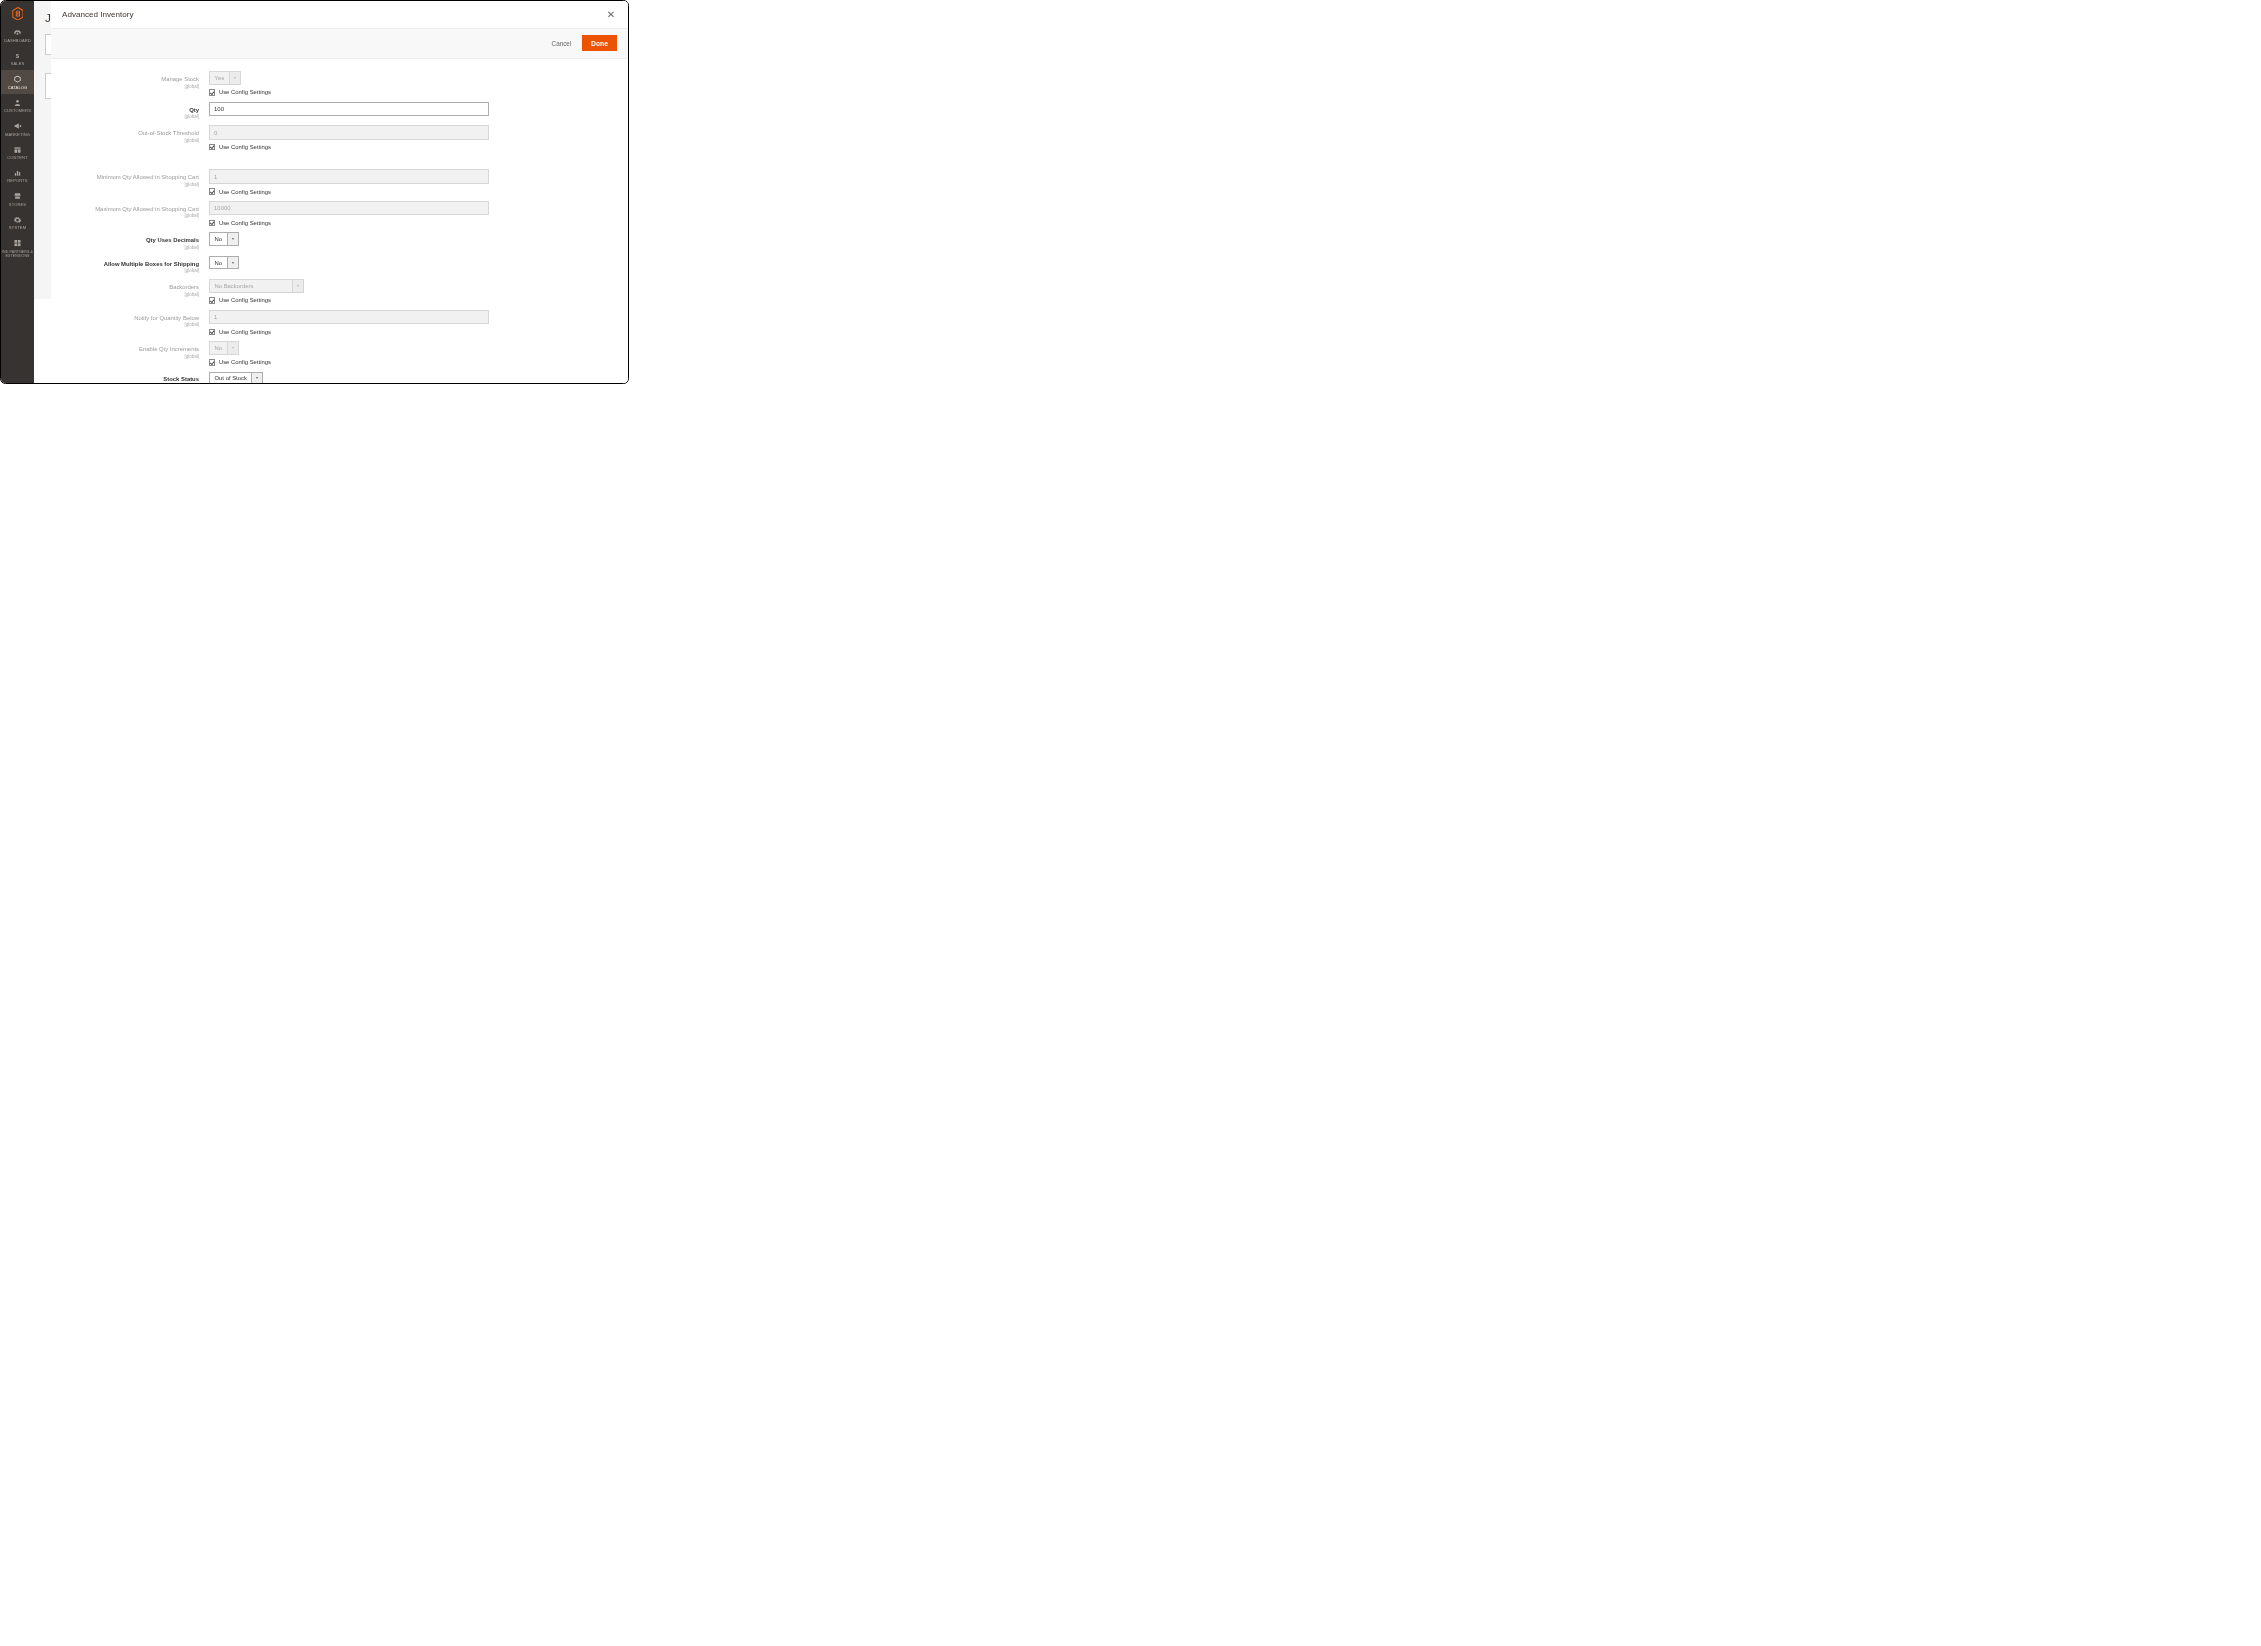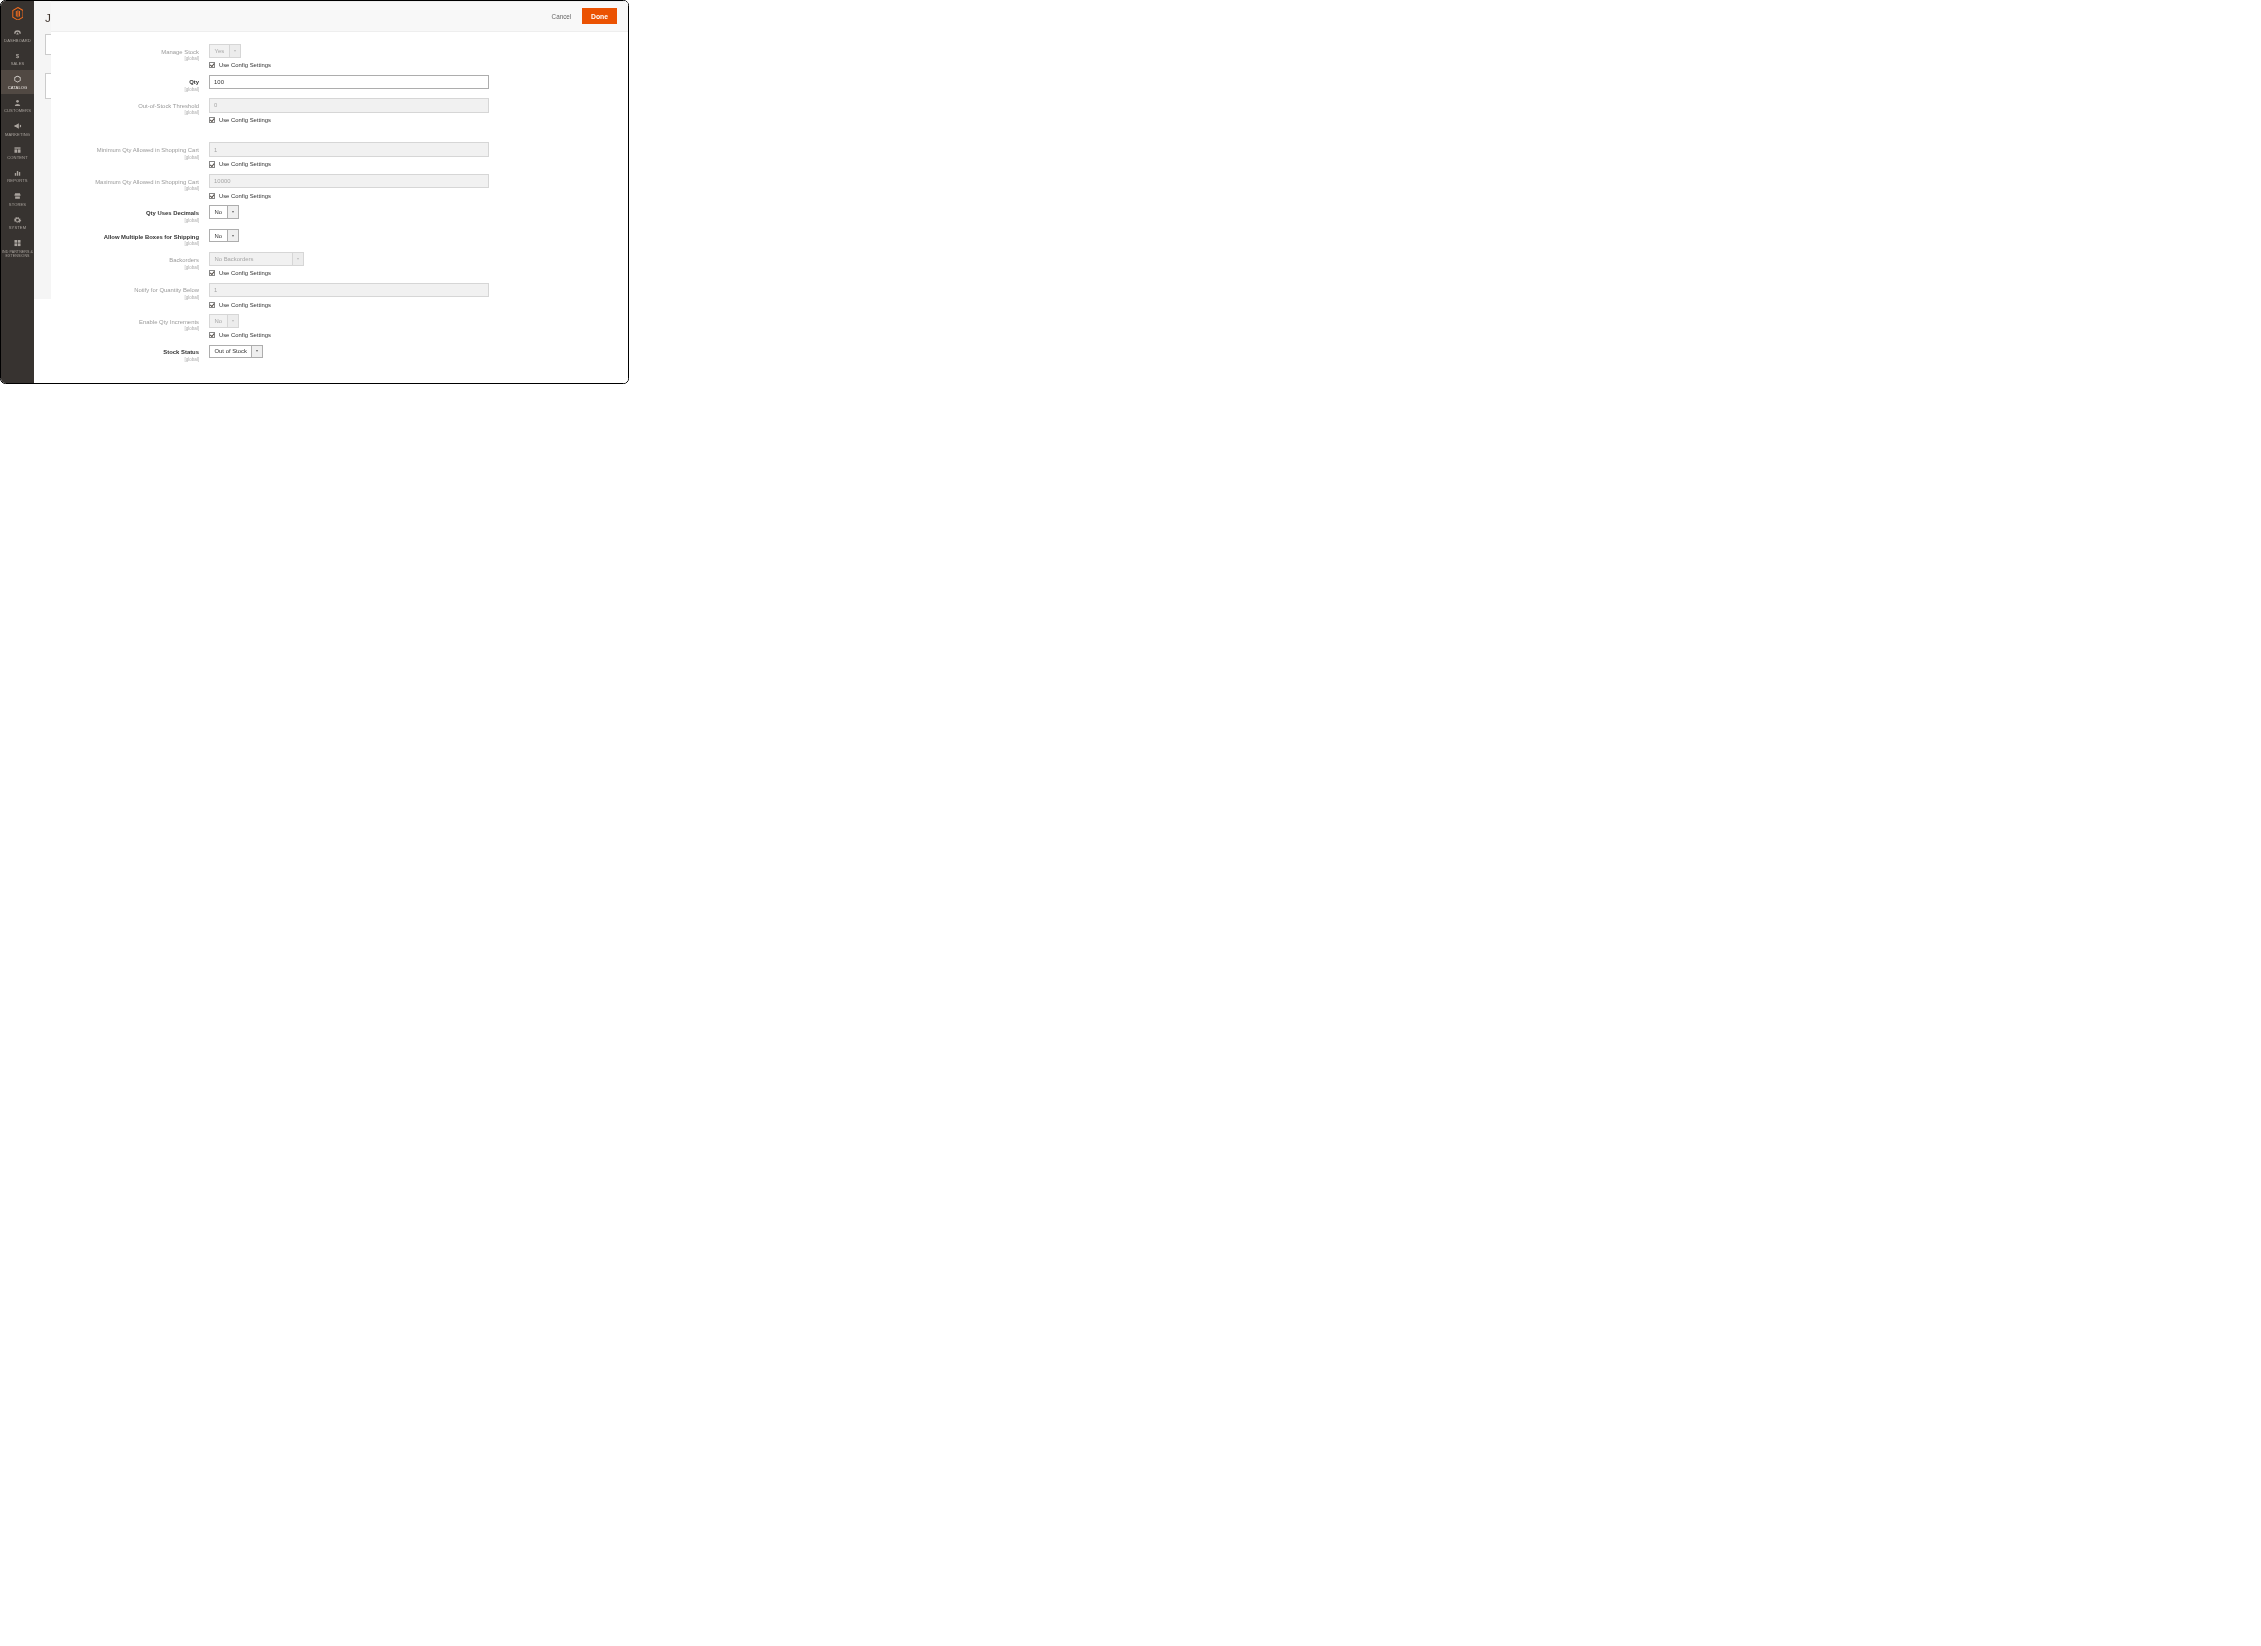--- a/index.html
+++ b/index.html
@@ -160,20 +160,24 @@
     </div>
 </div>
 
 <div class="bg-page">
   <div class="page-title">Jo</div>
   <div class="bg-row"><div class="bg-box">S</div></div>
   <div class="bg-row" style="margin-top:18px;"><div class="bg-box wide">Sc</div></div>
 </div>
 
 <div class="modal">
+  <div class="modal-header">
+    <span>Advanced Inventory</span>
+    <span class="close-x">✕</span>
+  </div>
   <div class="modal-actions">
     <button class="btn-cancel">Cancel</button>
     <button class="btn-done">Done</button>
   </div>
   <div class="modal-body">
 
     <div class="form-row">
       <div class="label-col">
         <span class="label-main disabled">Manage Stock</span>
         <span class="label-scope">[global]</span>

